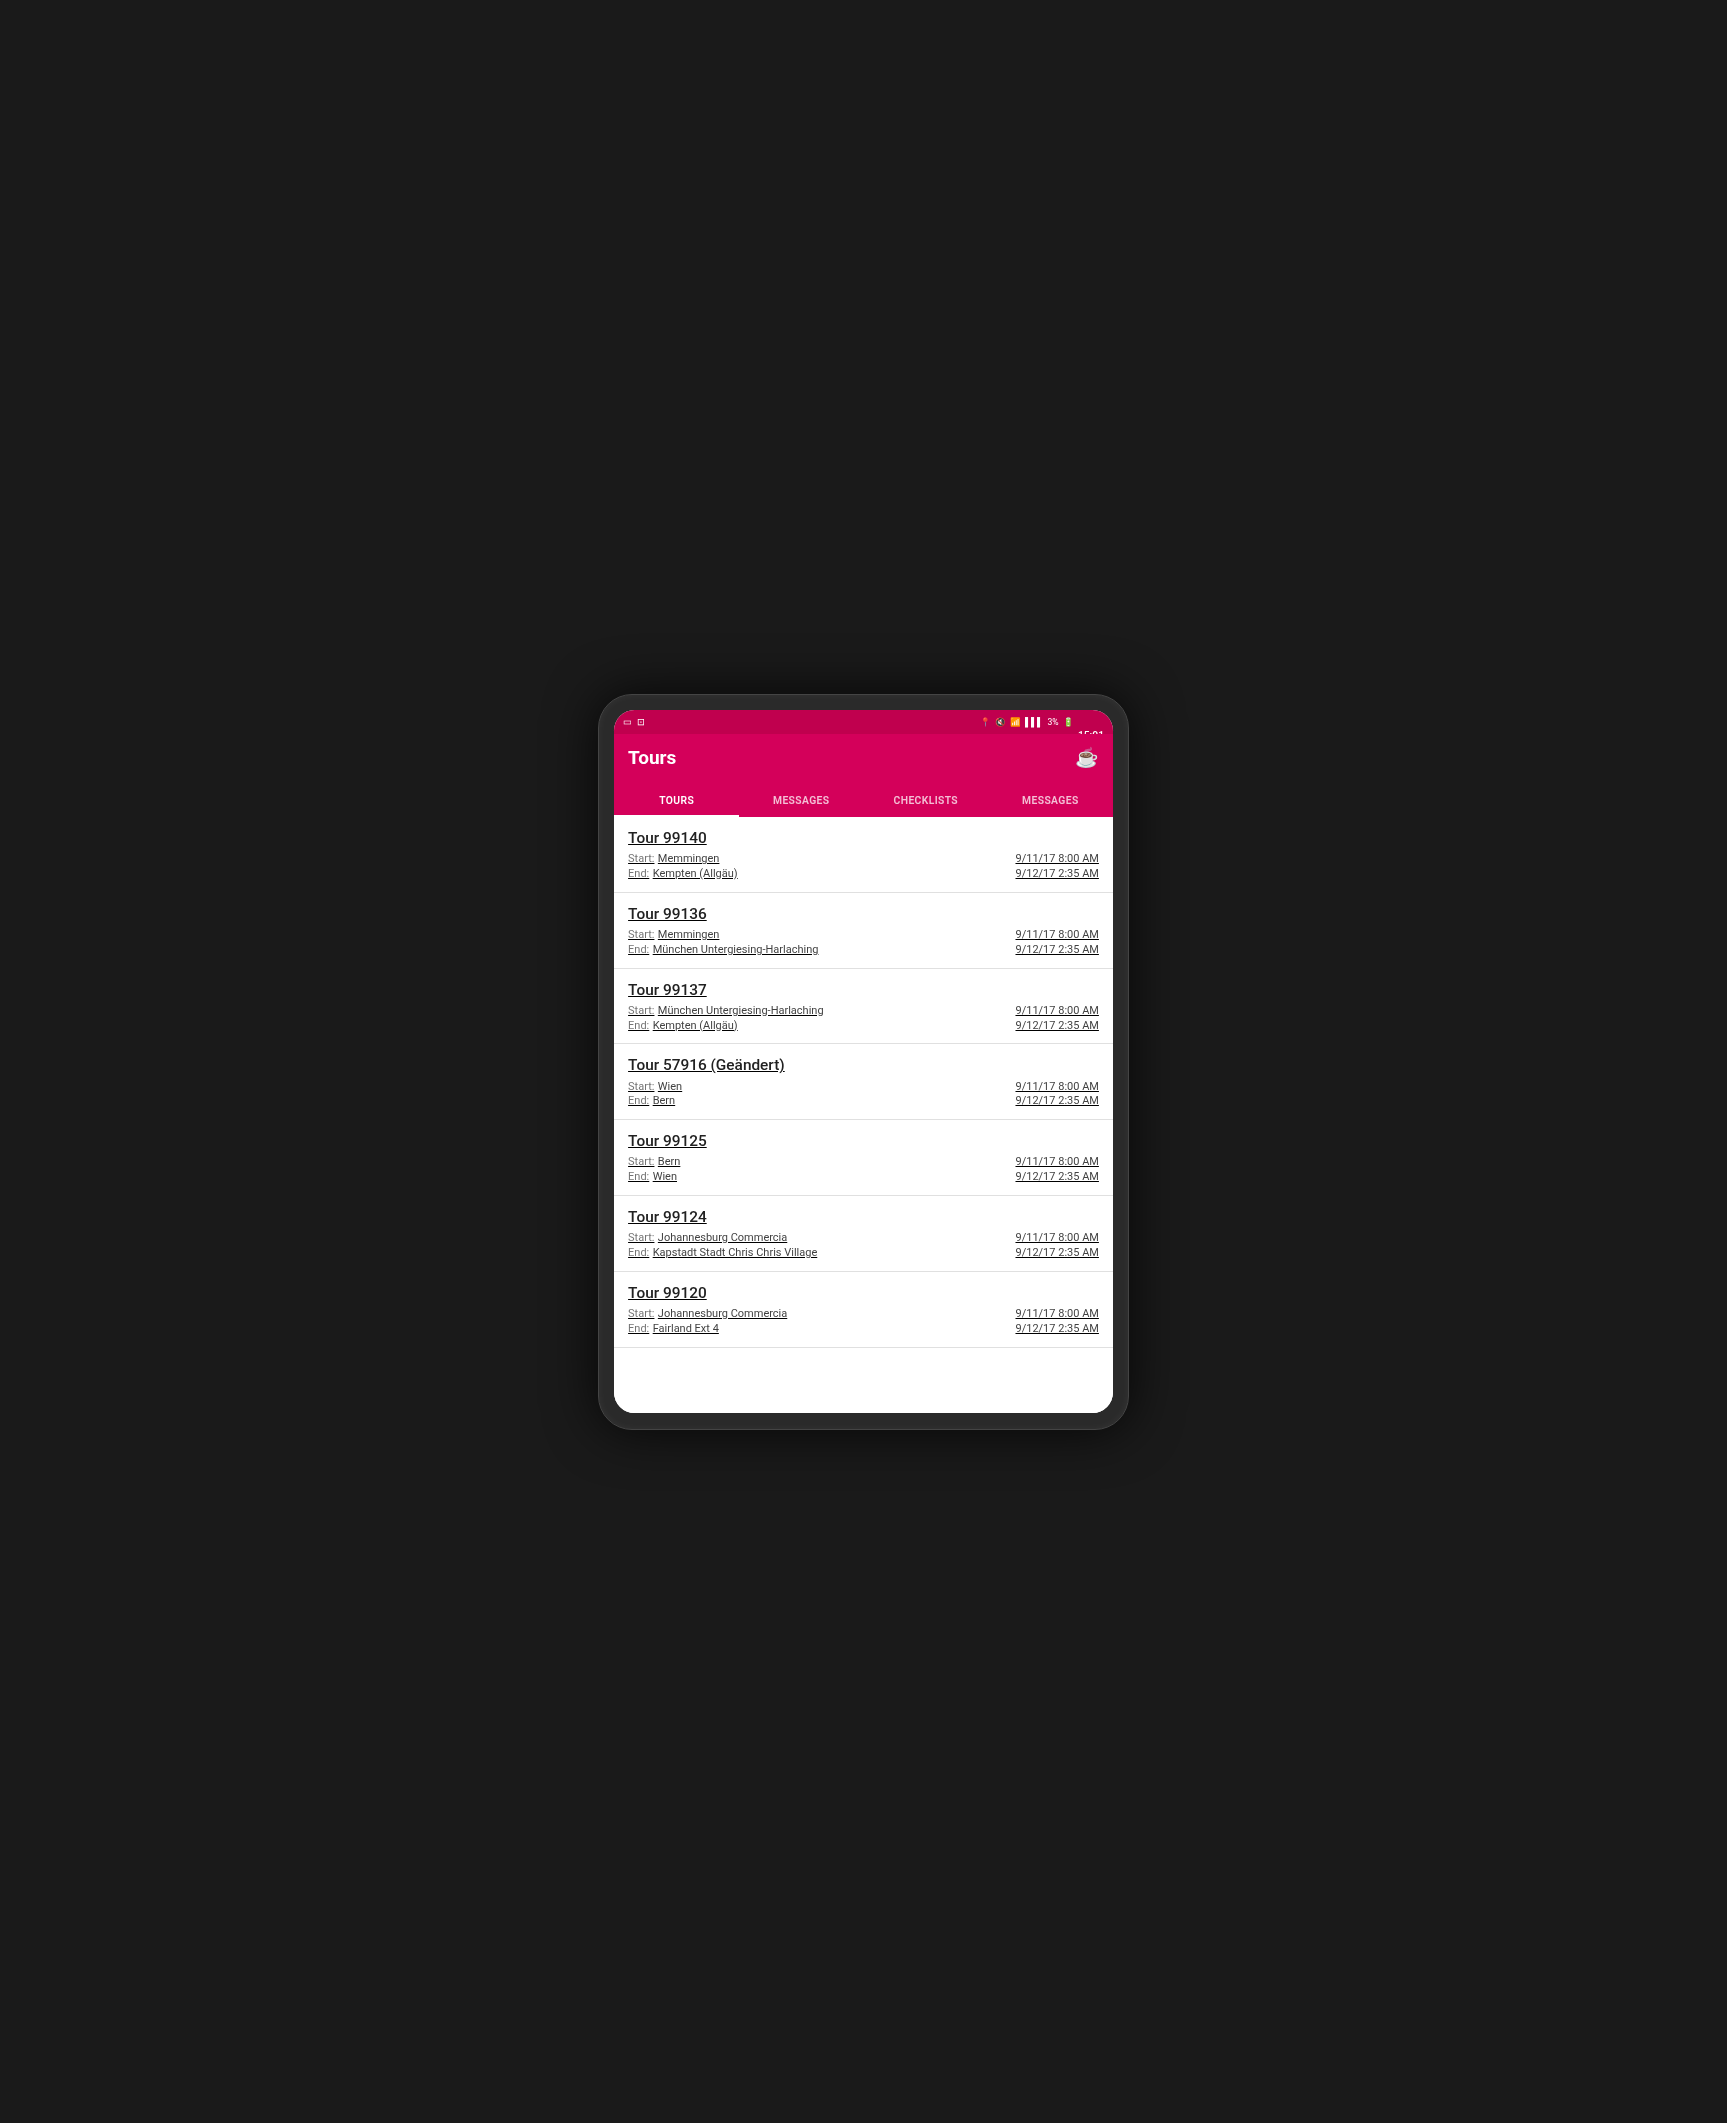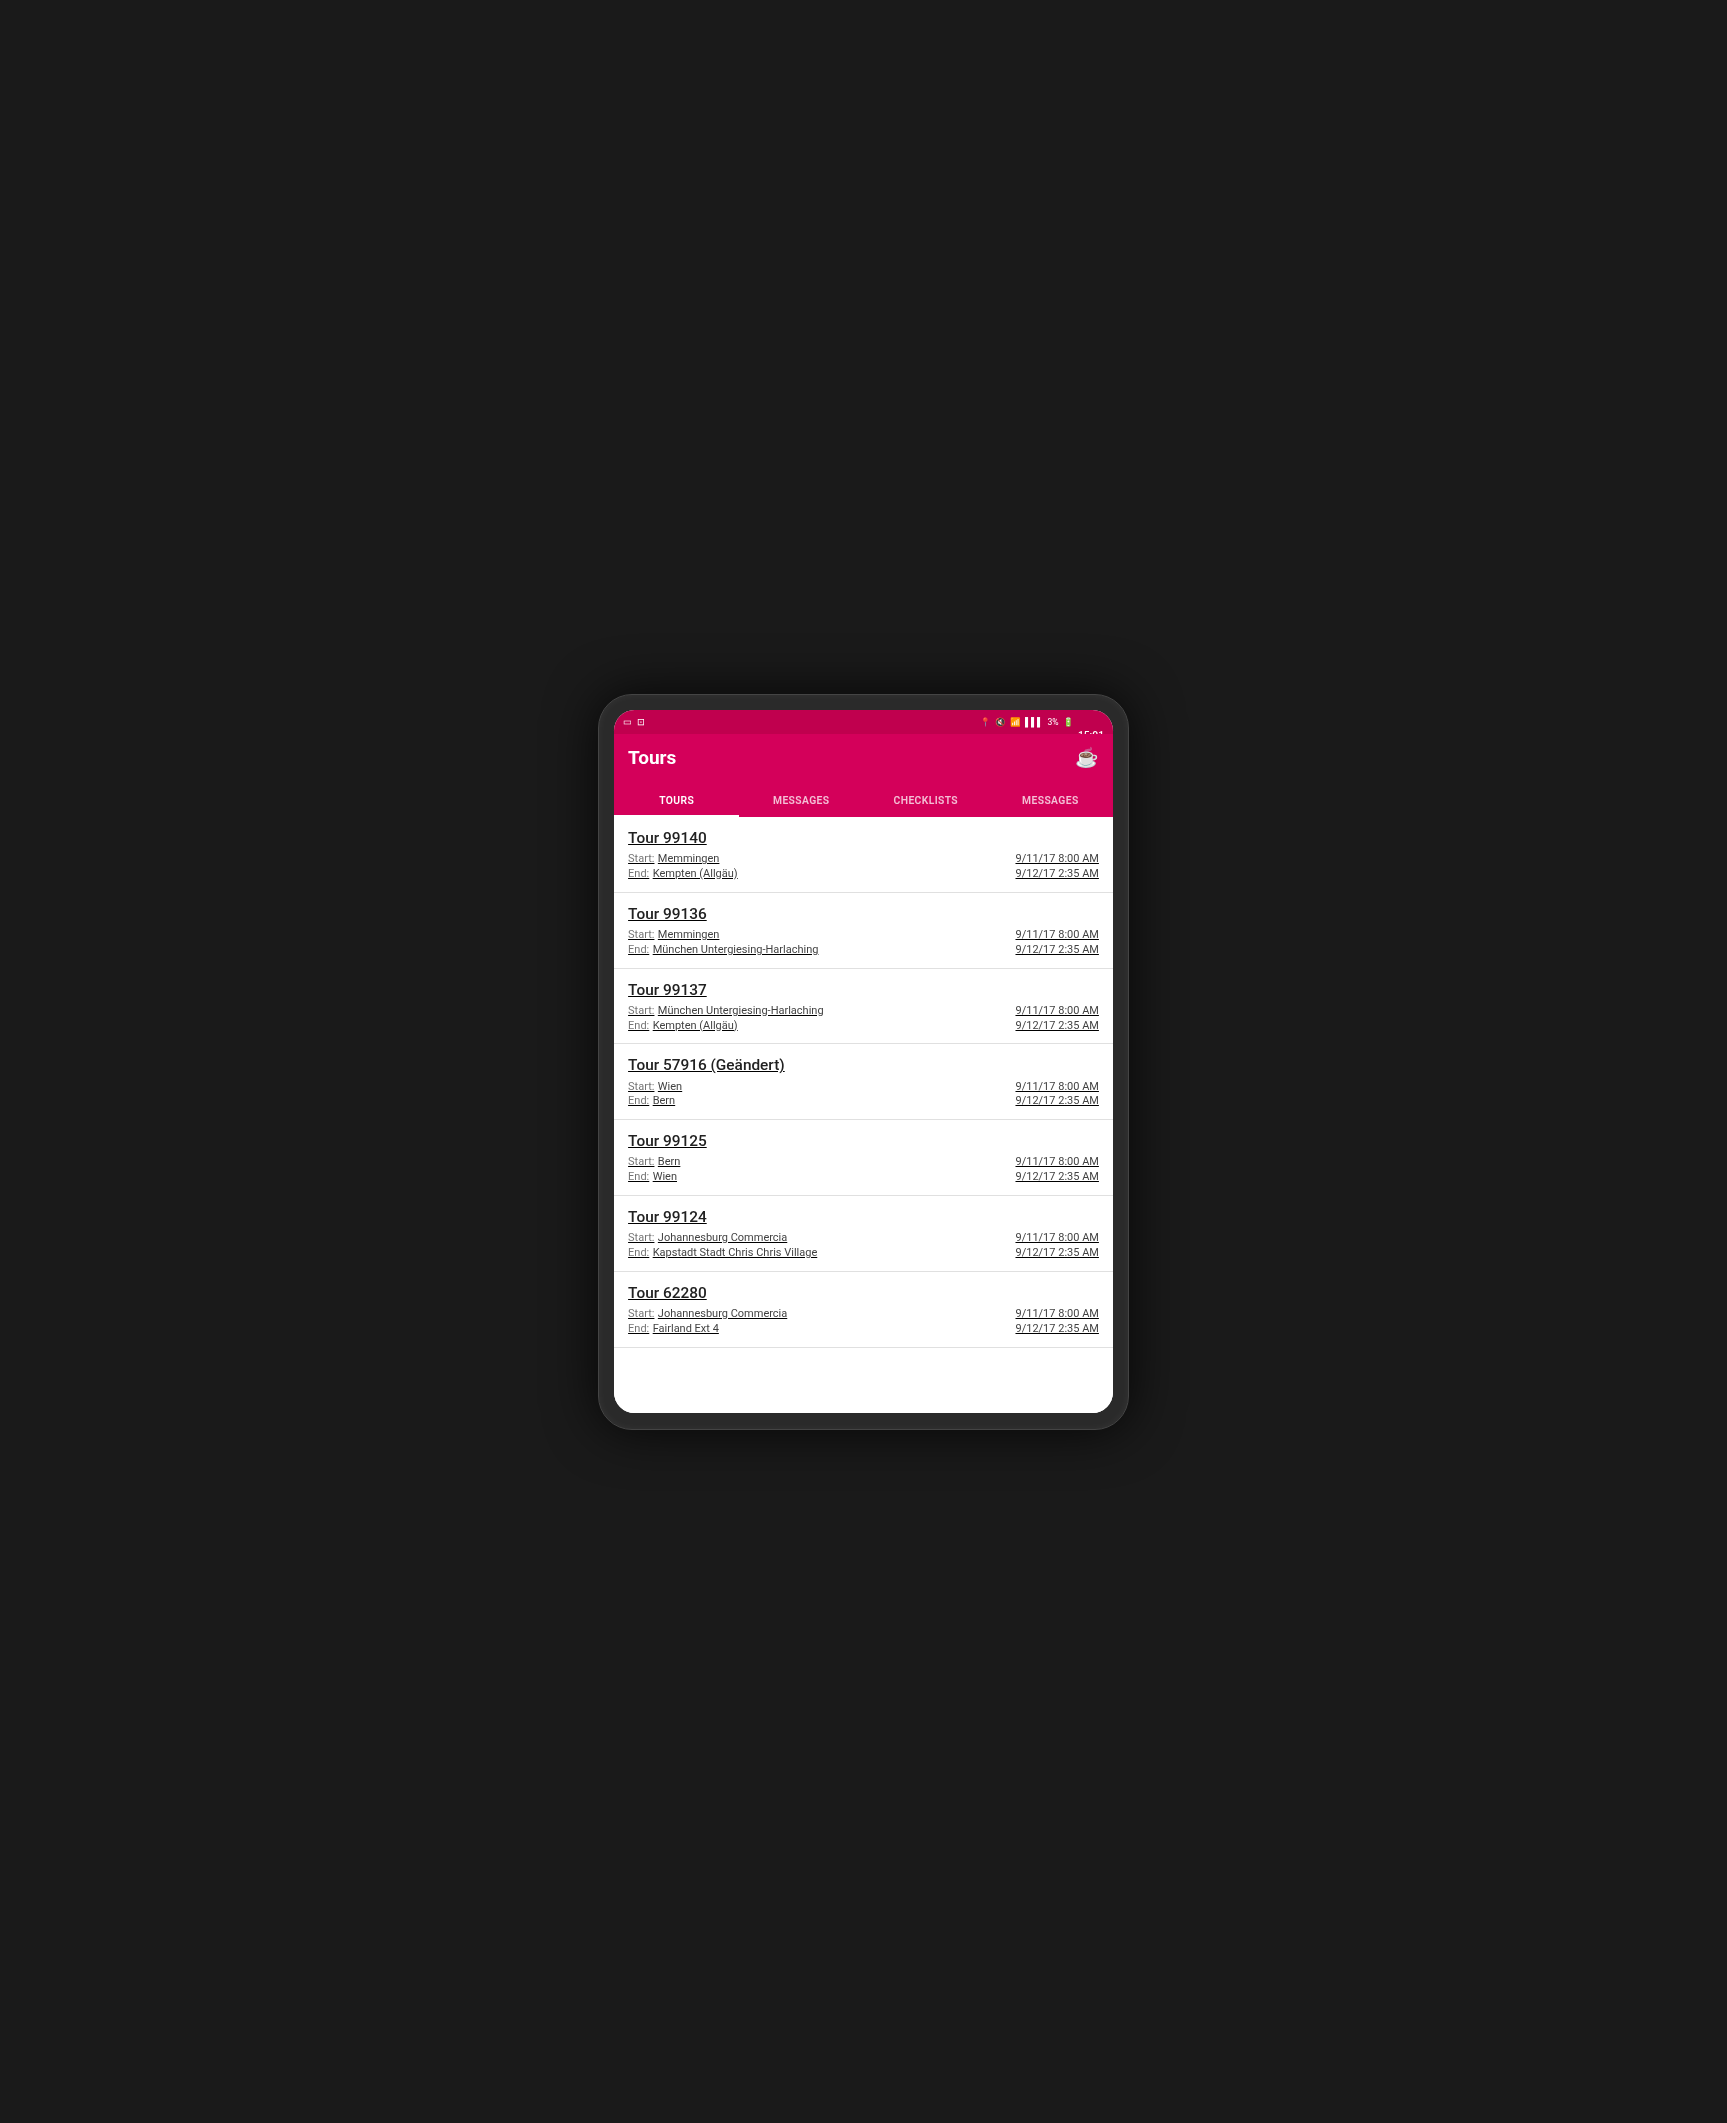--- a/index.html
+++ b/index.html
@@ -312,21 +312,21 @@
         <div class="tour-row">
           <div class="tour-row-left">
             <span class="tour-label">End:</span>
             <span class="tour-location">Kapstadt Stadt Chris Chris Village</span>
           </div>
           <span class="tour-date">9/12/17 2:35 AM</span>
         </div>
       </div>
 
       <div class="tour-item">
-        <div class="tour-name">Tour 62280</div>
+        <div class="tour-name">Tour 99120</div>
         <div class="tour-row">
           <div class="tour-row-left">
             <span class="tour-label">Start:</span>
             <span class="tour-location">Johannesburg Commercia</span>
           </div>
           <span class="tour-date">9/11/17 8:00 AM</span>
         </div>
         <div class="tour-row">
           <div class="tour-row-left">
             <span class="tour-label">End:</span>

